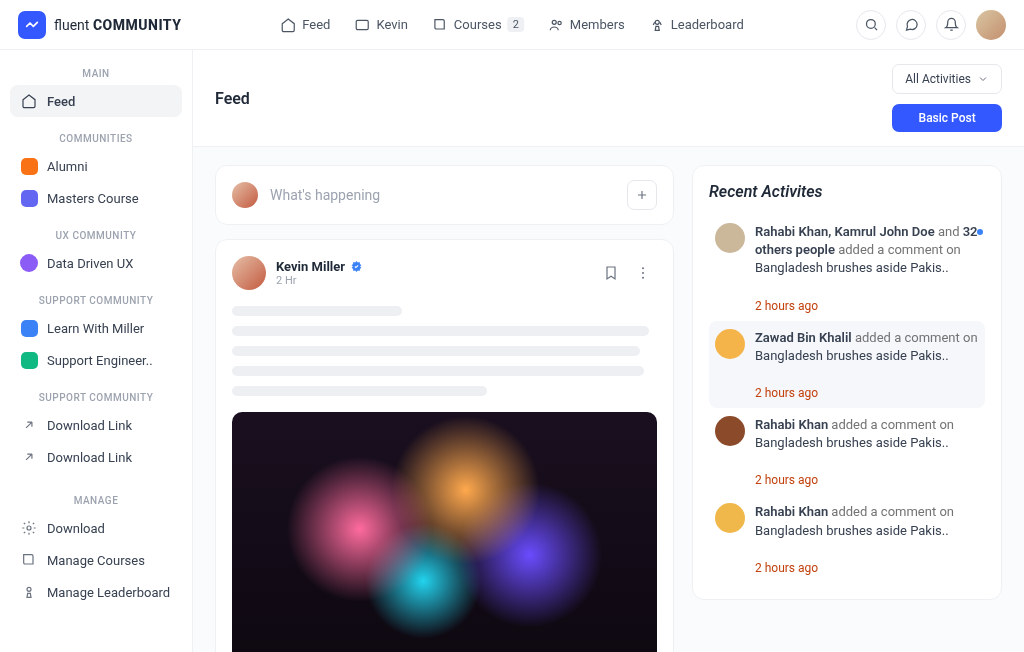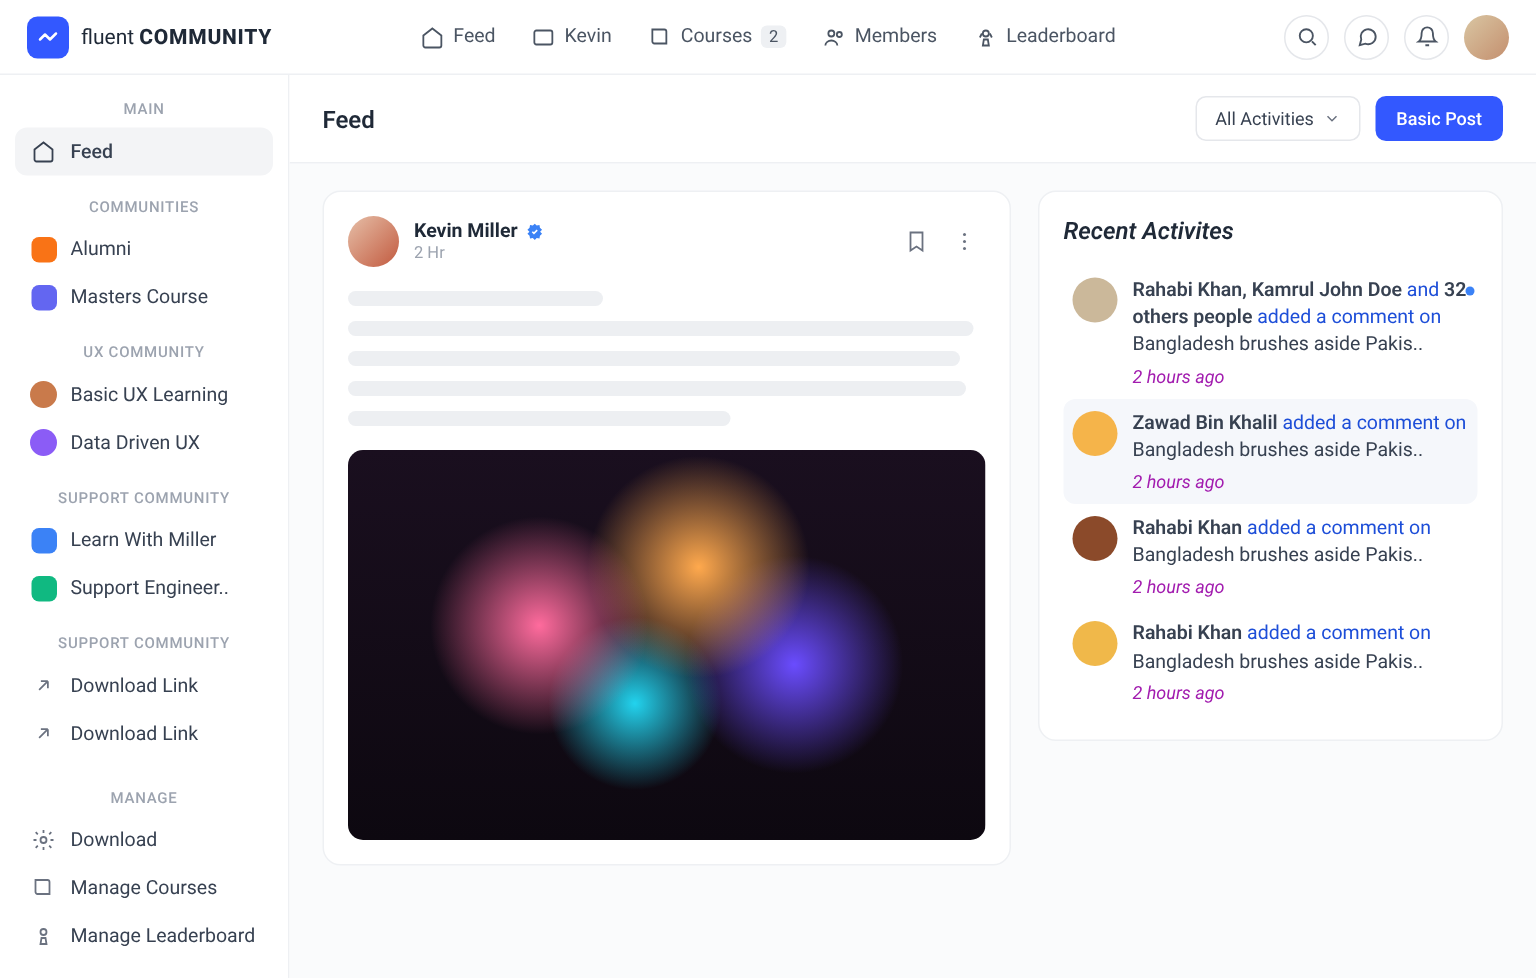--- a/index.html
+++ b/index.html
@@ -25,21 +25,21 @@
 .side-label { font-size:10px; letter-spacing:0.5px; color:#9ca3af; padding:6px 8px; font-weight:500; }
 .side-item { display:flex; align-items:center; gap:9px; padding:7px 10px; border-radius:8px; cursor:pointer; color:#374151; }
 .side-item.active { background:#f3f4f6; font-weight:500; }
 .side-ic { width:18px; height:18px; display:flex; align-items:center; justify-content:center; flex-shrink:0; }
 .dot { width:17px; height:17px; border-radius:5px; }
 .mini-av { width:18px; height:18px; border-radius:50%; background:#c48f6e; }
 
 .main { flex:1; background:#fafbfc; display:flex; flex-direction:column; overflow:hidden; }
 .page-head { background:#fff; border-bottom:1px solid #eef0f3; padding:14px 22px; display:flex; align-items:center; }
 .page-title { font-size:16px; font-weight:600; }
-.head-actions { margin-left:auto; display:flex; gap:10px; }
+.head-actions { margin-left:auto; display:flex; gap:10px;flex-direction:column; }
 .filter-btn { border:1px solid #e5e7eb; background:#fff; border-radius:7px; padding:7px 12px; font-size:12px; display:flex; align-items:center; gap:6px; cursor:pointer; color:#374151; }
 .primary-btn { background:#3358ff; color:#fff; border:none; border-radius:7px; padding:7px 14px; font-size:12px; font-weight:500; cursor:pointer; }
 
 .content { flex:1; display:flex; gap:18px; padding:18px 22px; overflow-y:auto; }
 .feedcol { flex:1; min-width:0; display:flex; flex-direction:column; gap:14px; }
 .card { background:#fff; border-radius:12px; border:1px solid #eef0f3; }
 
 .composer { padding:14px 16px; display:flex; align-items:center; gap:12px; }
 .composer .av { width:26px; height:26px; border-radius:50%; background:linear-gradient(135deg,#e6bfa8,#c25a3f); }
 .composer .ph { color:#9ca3af; font-size:14px; flex:1; }
@@ -66,22 +66,22 @@
 }
 
 .rightcol { width:310px; flex-shrink:0; }
 .panel { background:#fff; border-radius:12px; border:1px solid #eef0f3; padding:16px; }
 .panel-title { font-size:16px; font-weight:600; margin-bottom:14px;font-style:italic; }
 .act-item { display:flex; gap:10px; padding:8px 6px; border-radius:8px; position:relative; }
 .act-item.hl { background:#f5f7fb; }
 .act-av { width:30px; height:30px; border-radius:50%; flex-shrink:0; }
 .act-txt { font-size:13px; line-height:1.4; color:#374151; }
 .act-txt b { font-weight:600; }
-.act-txt .g { color:#1d4ed8; }
-.act-time { font-size:12px; color:#a21caf; margin-top:4px;font-style:italic; }
+.act-txt .g { color:#737373; }
+.act-time { font-size:12px; color:#c2410c; margin-top:21px; }
 .blue-dot { position:absolute; right:2px; top:14px; width:6px; height:6px; background:#3b82f6; border-radius:50%; }
 
 svg { display:block; }
 </style>
 </head>
 <body>
 
 <div class="topbar">
   <div class="logo-wrap">
     <div class="logo-box">
@@ -171,26 +171,20 @@
       <span>Alumni</span>
     </div>
     <div class="side-item">
       <span class="side-ic">
           <span class="dot" style="background:#6366f1"></span>
         </span>
       <span>Masters Course</span>
     </div>
 
     <div class="side-label" style="margin-top:10px">UX COMMUNITY</div>
-    <div class="side-item">
-      <span class="side-ic">
-          <span class="mini-av" style="background:#c97a4b"></span>
-        </span>
-      <span>Basic UX Learning</span>
-    </div>
     <div class="side-item">
       <span class="side-ic">
           <span class="mini-av" style="background:#8b5cf6"></span>
         </span>
       <span>Data Driven UX</span>
     </div>
 
     <div class="side-label" style="margin-top:10px">SUPPORT COMMUNITY</div>
     <div class="side-item">
       <span class="side-ic">
@@ -261,20 +255,29 @@
           <svg width="12" height="12" viewBox="0 0 24 24" fill="none" stroke="#6b7280" stroke-width="2">
               <path d="M6 9l6 6 6-6"></path>
             </svg>
         </button>
         <button class="primary-btn">Basic Post</button>
       </div>
     </div>
 
     <div class="content">
       <div class="feedcol">
+        <div class="card composer">
+          <div class="av"></div>
+          <div class="ph">What's happening</div>
+          <div class="plus-btn">
+            <svg width="14" height="14" viewBox="0 0 24 24" fill="none" stroke="#6b7280" stroke-width="2">
+                <path d="M12 5v14M5 12h14"></path>
+              </svg>
+          </div>
+        </div>
 
         <div class="card post">
           <div class="post-head">
             <div class="post-av"></div>
             <div>
               <div class="author-row">
                 <span>Kevin Miller</span>
                 <span class="verify">
                     <svg width="13" height="13" viewBox="0 0 24 24" fill="#3b82f6">
                       <path d="M12 2l2.4 2.4 3.4-.6.6 3.4L21 9.6l-2.4 2.4 2.4 2.4-2.6 2.4-.6 3.4-3.4-.6L12 22l-2.4-2.4-3.4.6-.6-3.4L3 14.4l2.4-2.4L3 9.6l2.6-2.4.6-3.4 3.4.6L12 2z"></path>

